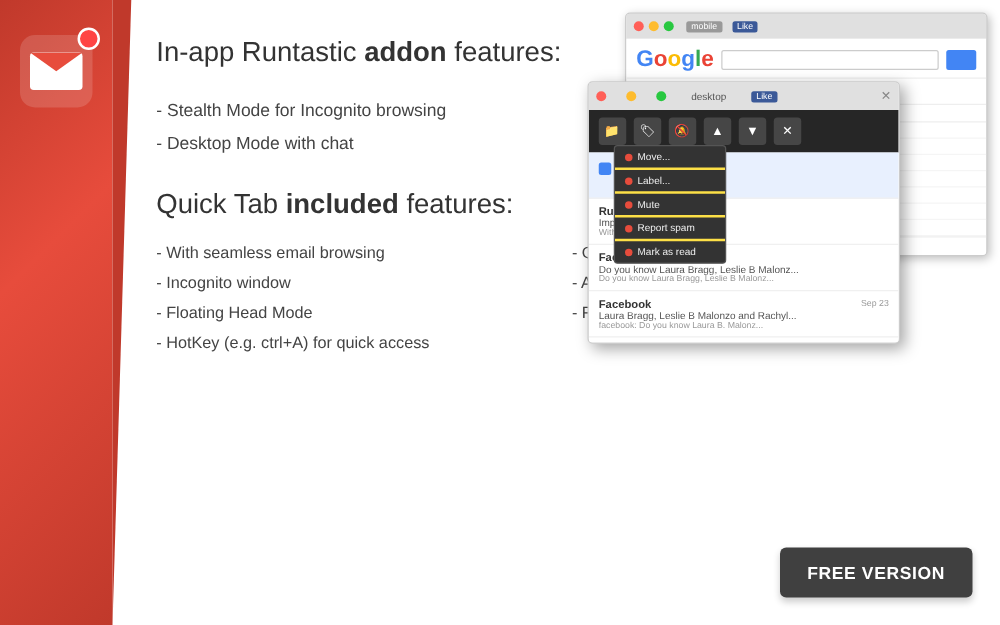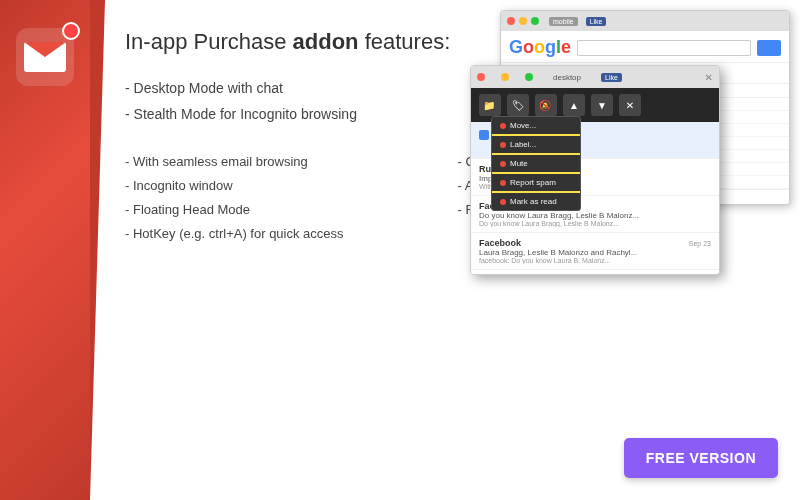--- a/index.html
+++ b/index.html
@@ -395,21 +395,21 @@
     .bottom-features li { list-style: none; }
     .bottom-features li::before { content: '- '; }
 
     
     .free-btn-wrapper {
       position: absolute;
       bottom: 22px;
       right: 22px;
     }
     .free-btn {
-      background: #8b5cf6;
+      background: #404040;
       color: white;
       font-size: 14px;
       font-weight: bold;
       padding: 12px 22px;
       border-radius: 5px;
       border: none;
       cursor: pointer;
       letter-spacing: 0.5px;
       box-shadow: 0 3px 6px rgba(0,0,0,0.2);
     }
@@ -422,25 +422,25 @@
     <div class="mail-icon-inner"></div>
     <div class="mail-badge"></div>
   </div>
 </div>
 
 <div class="main">
 
   <div class="top-section">
     <div class="top-text">
       <div class="section-title">
-        <span>In-app Purchase </span><strong>addon</strong><span> features:</span>
+        <span>In-app Runtastic </span><strong>addon</strong><span> features:</span>
       </div>
       <ul class="feature-list">
+        <li>Stealth Mode for Incognito browsing</li>
         <li>Desktop Mode with chat</li>
-        <li>Stealth Mode for Incognito browsing</li>
       </ul>
     </div>
 
     <div class="screenshots">
 
       <div class="screenshot-back">
         <div class="screen-titlebar">
           <div class="dot dot-red"></div>
           <div class="dot dot-yellow"></div>
           <div class="dot dot-green"></div>
@@ -567,20 +567,23 @@
               <div class="qt-preview">facebook: Do you know Laura B. Malonz...</div>
             </div>
             <div style="font-size:7px;color:#999;flex-shrink:0;padding-top:2px;">Sep 23</div>
           </div>
         </div>
       </div>
     </div>
   </div>
 
   <div class="bottom-section">
+    <div class="bottom-title">
+      <span>Quick Tab </span><strong>included</strong><span> features:</span>
+    </div>
     <ul class="bottom-features">
       <li>With seamless email browsing</li>
       <li>Quick Tab Gmail notifications</li>
       <li>Incognito window</li>
       <li>Audio alerts</li>
       <li>Floating Head Mode</li>
       <li>Free updates</li>
       <li>HotKey (e.g. ctrl+A) for quick access</li>
     </ul>
   </div>

